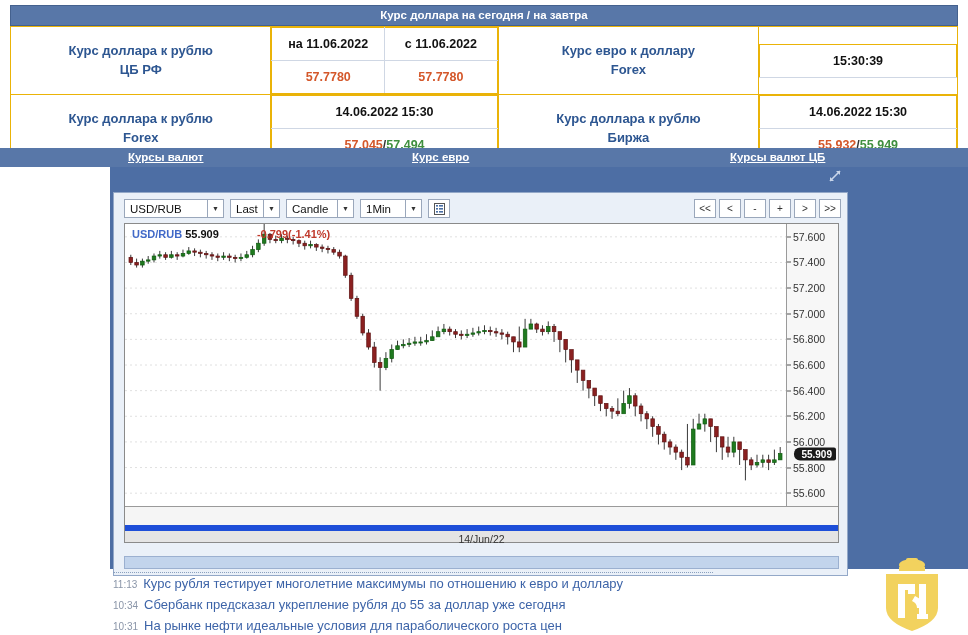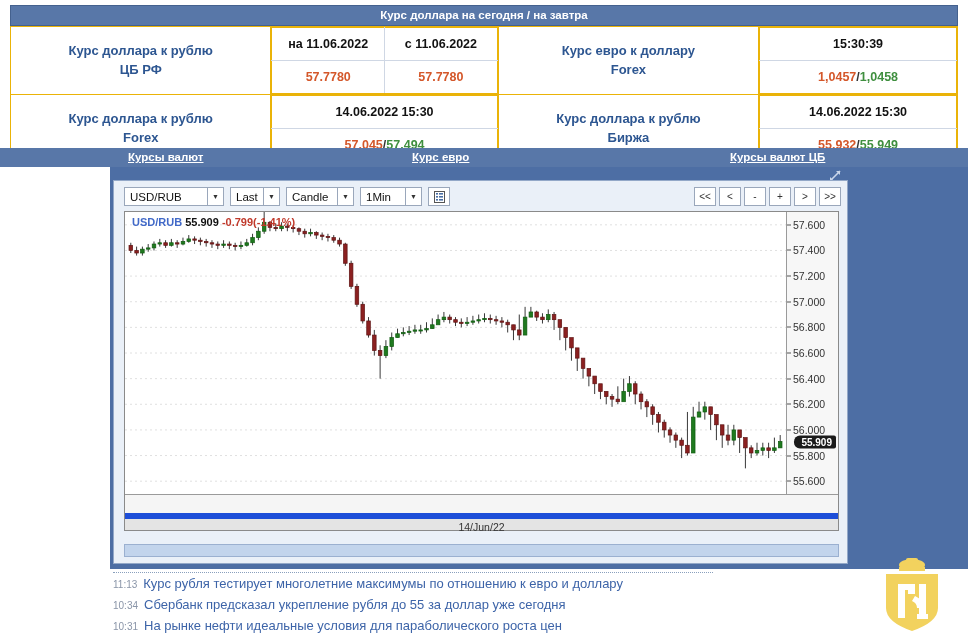--- a/index.html
+++ b/index.html
@@ -66,21 +66,21 @@
     position:absolute;left:0;top:167px;width:110px;height:402px;
     background:#ffffff;
   }
   .expand-ico{
     position:absolute;left:828px;top:169px;width:14px;height:14px;
     cursor:pointer;
   }
 
   
   .chartpanel{
-    position:absolute;left:113px;top:180px;width:735px;height:384px;
+    position:absolute;left:113px;top:192px;width:735px;height:384px;
     background:#eaf0f8;
     border:1px solid #93a8c8;
     box-sizing:border-box;
   }
   .toolbar{
     position:absolute;left:0;top:0;width:735px;height:30px;
   }
   .ctrl{
     position:absolute;top:6px;height:19px;
     background:#fff;border:1px solid #9aa7bb;
@@ -116,21 +116,21 @@
     position:absolute;left:10px;top:30px;width:715px;height:320px;
     background:#fff;border:1px solid #8a8a8a;box-sizing:border-box;
   }
   .plot-inner{position:absolute;left:0;top:0;width:100%;height:100%;}
   .legend{
     position:absolute;left:7px;top:4px;font-size:11px;font-weight:bold;
     white-space:nowrap;z-index:5;
   }
   .lg-sym{color:#4169c8;}
   .lg-px{color:#111;}
-  .lg-ch{color:#c0392b;}
+  .lg-ch{color:#c0392b;margin-left:35px;}
   .axis-band{
     position:absolute;left:0;bottom:0;width:100%;height:36px;
   }
   .axis-times{
     position:absolute;left:0;top:0;width:100%;height:19px;
     background:#f5f5f5;border-top:1px solid #9a9a9a;
     box-sizing:border-box;
   }
   .axis-date{
     position:absolute;left:0;bottom:0;width:100%;height:17px;
@@ -220,25 +220,20 @@
         </td>
         <td class="lbl">
           <span>Курс евро к доллару</span>
           <span>Forex</span>
         </td>
         <td>
           <table class="inner">
             <tbody>
                   <tr class="r1">
               <td class="dt">15:30:39</td>
-            </tr>
-            <tr class="r2">
-              <td class="val">
-                <span class="v-red">1,0457</span><span class="v-sep">/</span><span class="v-green">1,0458</span>
-              </td>
             </tr>
           </tbody>
               </table>
         </td>
       </tr>
       <tr>
         <td class="lbl">
           <span>Курс доллара к рублю</span>
           <span>Forex</span>
         </td>

